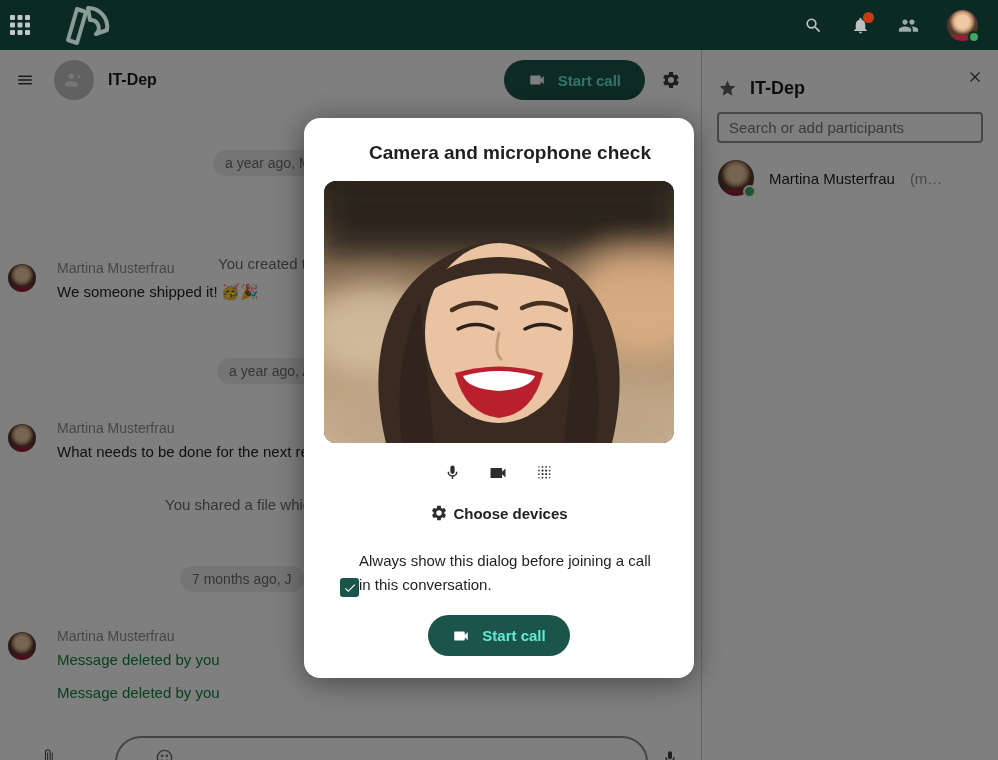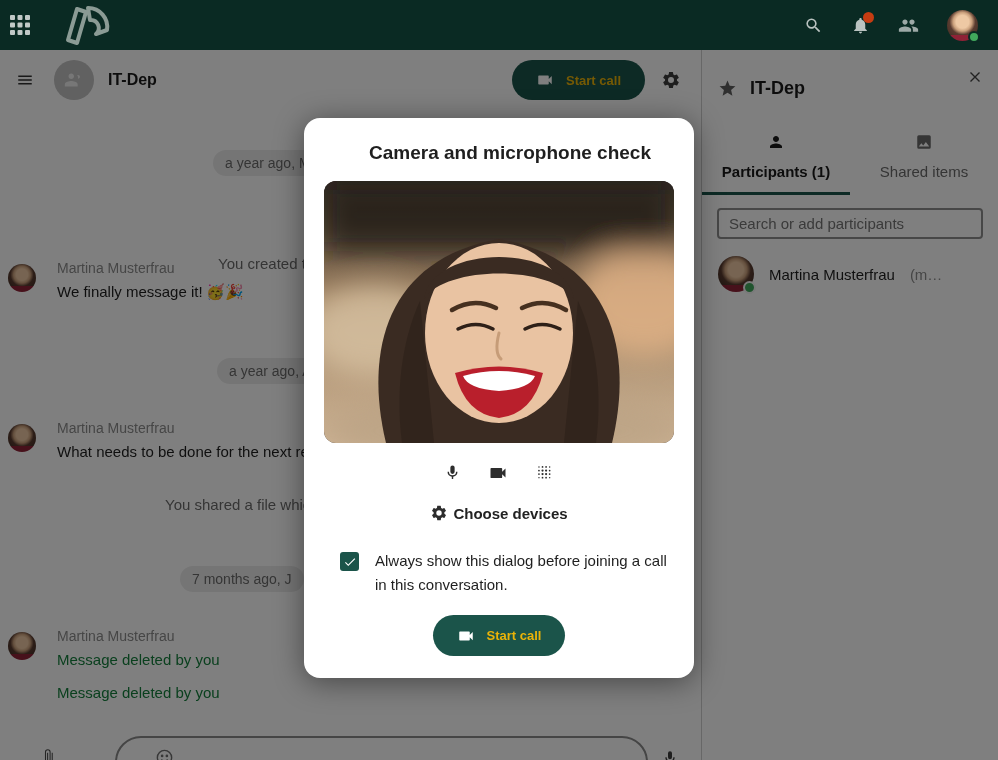--- a/index.html
+++ b/index.html
@@ -24,22 +24,22 @@
             radial-gradient(circle at 50% 38%,#eec9a4 0 26%,#caa07c 38%,#5a3c30 52%,#33231d 100%);}
   .status-dot{position:absolute;right:-2px;bottom:-2px;border-radius:50%;background:var(--green);
               border:2px solid #f4f4f4;}
   
   .main{display:flex;height:710px;position:relative;}
   .chat-pane{width:701px;position:relative;background:#fff;}
   .conv-header{height:60px;display:flex;align-items:center;padding:0 20px 0 16px;gap:0;}
   .conv-avatar{width:40px;height:40px;border-radius:50%;background:#c2c2c2;display:flex;
                align-items:center;justify-content:center;margin:0 14px 0 20px;}
   .conv-title{font-size:16px;font-weight:bold;color:#1a1a1a;}
-  .pill-btn{display:flex;align-items:center;gap:12px;background:var(--primary);color:#eab308;
-            border:none;border-radius:22px;height:40px;padding:0 24px;font-size:13px;
+  .pill-btn{display:flex;align-items:center;gap:12px;background:var(--primary);color:#5eead4;
+            border:none;border-radius:22px;height:40px;padding:0 24px;font-size:15px;
             font-weight:bold;cursor:pointer;font-family:inherit;}
   .conv-header .pill-btn{margin-left:auto;margin-right:16px;}
   
   .messages{position:relative;height:608px;}
   .date-sep{position:absolute;background:#ebebeb;color:#6b6b6b;font-size:14px;height:26px;
             line-height:26px;border-radius:13px;padding:0 12px;white-space:nowrap;}
   .system-msg{position:absolute;color:#6b6b6b;font-size:15px;white-space:nowrap;}
   .msg{position:absolute;left:8px;display:flex;gap:21px;}
   .msg-avatar{width:28px;height:28px;margin-top:4px;}
   .msg-author{font-size:14px;color:#8c8c8c;margin-bottom:7px;}
@@ -76,21 +76,21 @@
   
   .overlay{position:absolute;left:0;right:0;top:50px;bottom:0;background:rgba(0,0,0,0.5);z-index:5;}
   .modal{position:absolute;left:304px;top:118px;width:390px;height:560px;background:#fff;
          border-radius:16px;box-shadow:0 4px 30px rgba(0,0,0,.45);z-index:6;text-align:center;}
   .modal-title{font-size:19px;font-weight:bold;color:#1f1f1f;margin-top:24px;margin-left:22px;}
   .video-preview{width:350px;height:262px;margin:17px auto 0;border-radius:12px;overflow:hidden;
                  background:#2a211b;}
   .device-icons{display:flex;justify-content:center;align-items:center;gap:27px;margin-top:19px;}
   .choose-devices{display:inline-flex;align-items:center;gap:5px;margin-top:21px;background:none;
                   border:none;cursor:pointer;font-family:inherit;font-size:15px;font-weight:bold;color:#222;}
-  .check-row{display:flex;gap:16px;margin:23px 0 0 36px;text-align:left;align-items:flex-start;cursor:pointer;}
+  .check-row{display:flex;margin:23px 0 0 36px;text-align:left;align-items:flex-end;cursor:pointer;}
   .checkbox{width:19px;height:19px;border-radius:3px;background:var(--primary);flex:0 0 auto;
             display:flex;align-items:center;justify-content:center;margin-top:3px;}
   .check-label{font-size:15px;color:#1f1f1f;max-width:302px;line-height:1.6;}
   .modal .pill-btn{margin:18px auto 0;height:41px;}
 </style>
 </head>
 <body>
 
 <div class="app">
 
@@ -170,21 +170,21 @@
       </div>
 
       <div class="messages">
         <div class="date-sep" style="top:40px;left:213px;"><span>a year ago, M</span></div>
         <div class="system-msg" style="top:101px;left:218px;margin-top:44px;"><span>You created t</span></div>
 
         <div class="msg" style="top:150px;">
           <span class="avatar msg-avatar"></span>
           <span>
             <div class="msg-author">Martina Musterfrau</div>
-            <div class="msg-text">We finally message it! 🥳🎉</div>
+            <div class="msg-text">We someone shipped it! 🥳🎉</div>
           </span>
         </div>
 
         <div class="date-sep" style="top:248px;left:217px;"><span>a year ago, A</span></div>
 
         <div class="msg" style="top:310px;">
           <span class="avatar msg-avatar"></span>
           <span>
             <div class="msg-author">Martina Musterfrau</div>
             <div class="msg-text">What needs to be done for the next re</div>
@@ -240,38 +240,20 @@
             </svg>
         </span>
         <span class="sb-title">IT-Dep</span>
         <button class="icon-btn sb-close">
           <svg width="18" height="18" viewBox="0 0 24 24" fill="none" stroke="#444" stroke-width="1.8">
               <path d="M6 6 18 18M18 6 6 18"></path>
             </svg>
         </button>
       </div>
 
-      <div class="tabs">
-        <div class="tab active">
-          <span>
-            <svg width="18" height="18" viewBox="0 0 24 24" fill="#1a1a1a">
-                <path d="M12 12c2.21 0 4-1.79 4-4s-1.79-4-4-4-4 1.79-4 4 1.79 4 4 4zm0 2c-2.67 0-8 1.34-8 4v2h16v-2c0-2.66-5.33-4-8-4z"></path>
-              </svg>
-          </span>
-          <span class="tab-label">Participants (1)</span>
-        </div>
-        <div class="tab">
-          <span>
-            <svg width="18" height="18" viewBox="0 0 24 24" fill="#6b6b6b">
-                <path d="M21 19V5a2 2 0 0 0-2-2H5a2 2 0 0 0-2 2v14a2 2 0 0 0 2 2h14a2 2 0 0 0 2-2zM8.5 13.5l2.5 3.01L14.5 12l4.5 6H5l3.5-4.5z"></path>
-              </svg>
-          </span>
-          <span class="tab-label">Shared items</span>
-        </div>
-      </div>
 
       <div class="sb-search">
         <input type="text" placeholder="Search or add participants" style="">
       </div>
 
       <div class="participant">
         <span class="avatar" style="width:36px;height:36px;">
           <span class="status-dot" style="width:13px;height:13px;"></span>
         </span>
         <span class="p-name">Martina Musterfrau</span>

